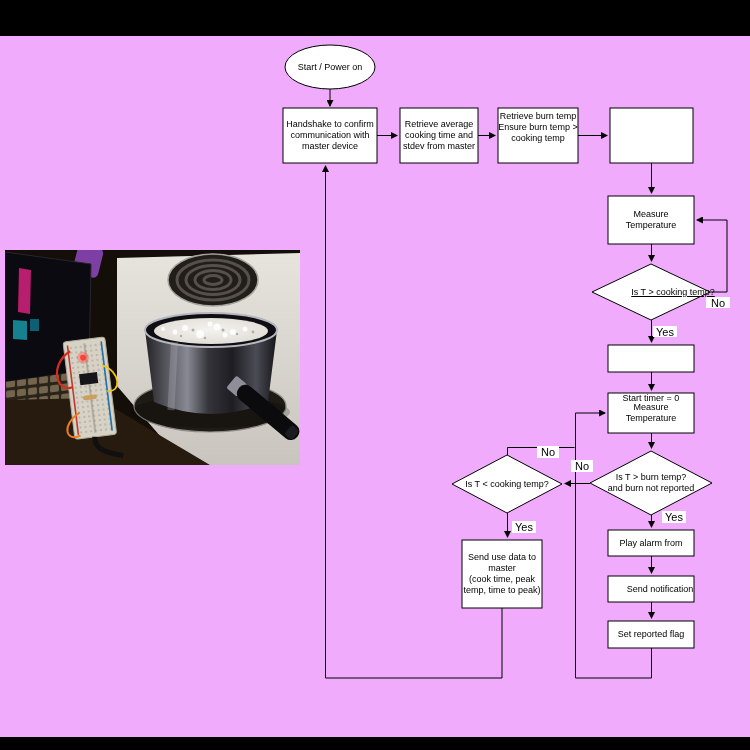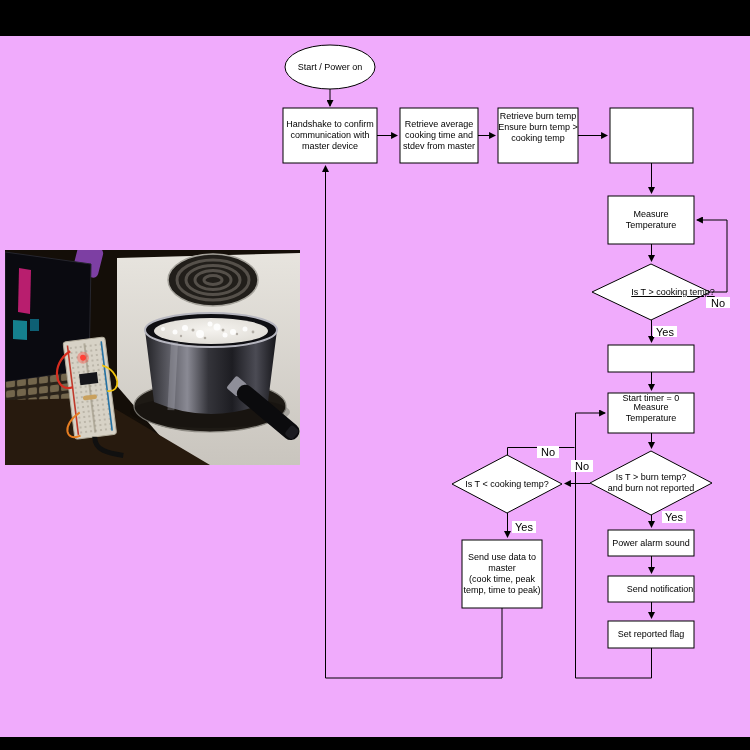--- a/index.html
+++ b/index.html
@@ -203,21 +203,21 @@
 cooking temp</div>
   <div class="node-label" style="left:609px;top:197px;width:84px;height:46px;">Measure
 Temperature</div>
   <div class="node-label" style="left:616px;top:266px;width:114px;height:52px;text-decoration:underline;">Is T &gt; cooking temp?</div>
   <div class="node-label" style="left:609px;top:346px;width:84px;height:25px;margin-top:40px;">Start timer = 0</div>
   <div class="node-label" style="left:609px;top:394px;width:84px;height:38px;">Measure
 Temperature</div>
   <div class="node-label" style="left:590px;top:453px;width:122px;height:60px;">Is T &gt; burn temp?
 and burn not reported</div>
   <div class="node-label" style="left:452px;top:457px;width:110px;height:54px;">Is T &lt; cooking temp?</div>
-  <div class="node-label" style="left:609px;top:531px;width:84px;height:24px;">Power alarm sound</div>
+  <div class="node-label" style="left:609px;top:531px;width:84px;height:24px;">Play alarm from</div>
   <div class="node-label" style="left:609px;top:577px;width:84px;height:24px;margin-left:9px;">Send notification</div>
   <div class="node-label" style="left:609px;top:622px;width:84px;height:25px;">Set reported flag</div>
   <div class="node-label" style="left:460px;top:541px;width:84px;height:66px;">Send use data to
 master
 (cook time, peak
 temp, time to peak)</div>
 
   <div class="edge-label" style="left:706px;top:297px;width:24px;height:11px;">No</div>
   <div class="edge-label" style="left:653px;top:326px;width:24px;height:11px;">Yes</div>
   <div class="edge-label" style="left:537px;top:446px;width:22px;height:12px;">No</div>

